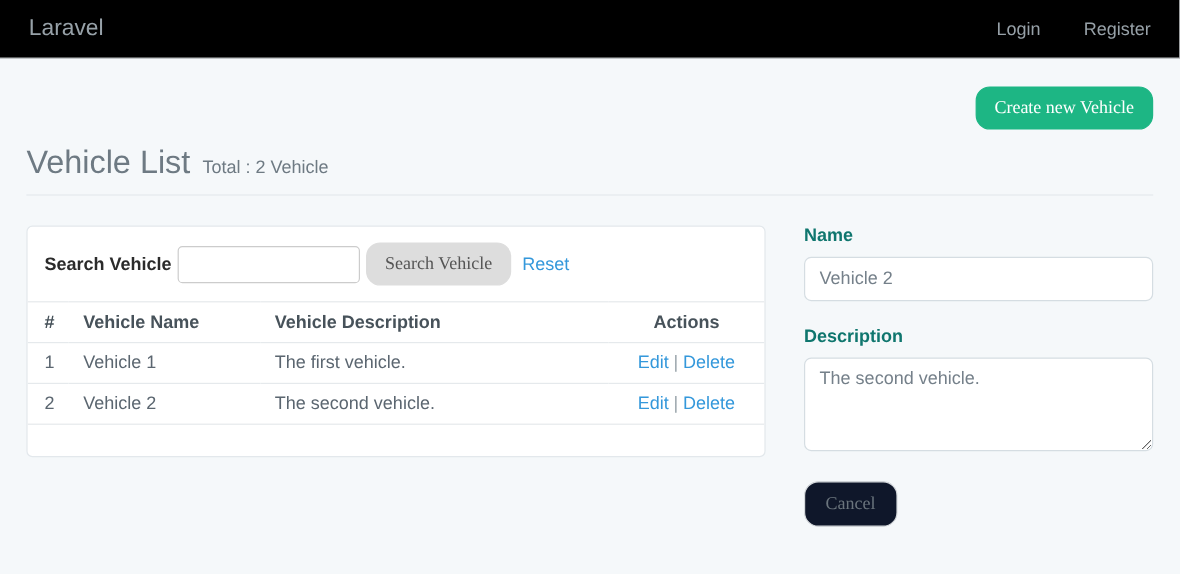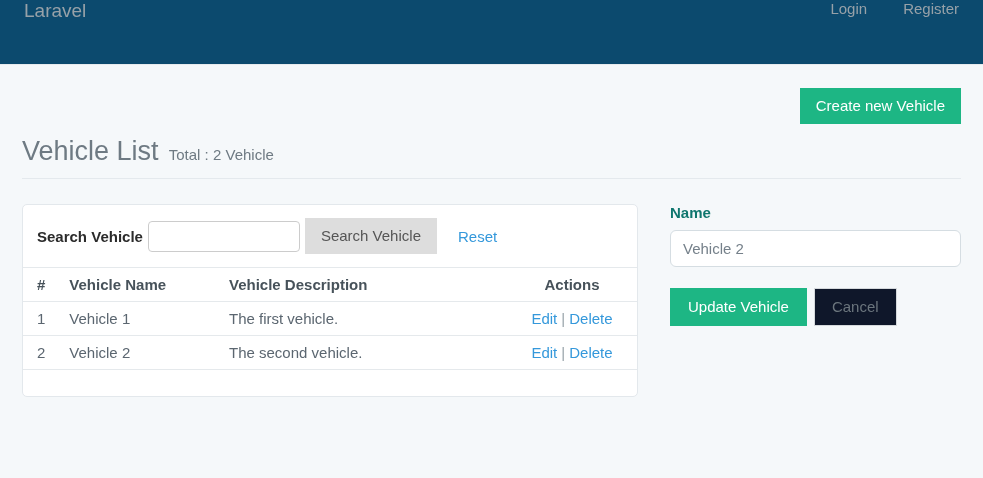--- a/index.html
+++ b/index.html
@@ -7,36 +7,36 @@
   body {
     width: 983px; height: 478px;
     background: #f5f8fa;
     font-family: "Liberation Sans", sans-serif;
     font-size: 15px;
     color: #5b6670;
     overflow: hidden;
   }
   
   .navbar {
-    height: 65px; background: #0c4a6e;
+    height: 49px; background: #000000;
     border-bottom: 1px solid #e7ebee;
-    display: flex; align-items: flex-start;
+    display: flex; align-items: center;
     padding: 0 24px;
   }
   .brand { color: #97a1a8; font-size: 19px; text-decoration: none; }
   .nav-links { margin-left: auto; display: flex; gap: 36px; }
   .nav-links a { color: #97a1a8; font-size: 15px; text-decoration: none; }
 
   
   .container { padding: 0 22px; }
   .top-actions { display: flex; justify-content: flex-end; padding-top: 23px; }
   .btn {
     display: inline-block; border: 1px solid transparent;
-    border-radius: 0; padding: 8px 15px; font-size: 15px;
-    font-family: Liberation Sans, sans-serif; cursor: pointer;
+    border-radius: 12px; padding: 8px 15px; font-size: 15px;
+    font-family: Liberation Serif, serif; cursor: pointer;
     line-height: 1.2;
   }
   .btn-green { background: #1db684; border-color: #1db684; color: #ffffff; }
   .btn-gray { background: #dddddd; border-color: #dddddd; color: #555555; }
   .btn-cancel { background: #0f172a; border-color: #d5d9dc; color: #6b757d; }
 
   .page-header { margin-top: 12px; }
   .page-title { display: inline; font-size: 27px; font-weight: 400; color: #6e7a83; margin: 0; }
   .page-subtitle { font-size: 15px; color: #6e7a83; margin-left: 6px; text-align: right; }
   hr.divider { border: 0; border-top: 1px solid #e4e9ed; margin: 11px 0 0 0; }
@@ -50,21 +50,21 @@
     border: 1px solid #e3e8ec; border-radius: 5px;
     overflow: hidden;
   }
   .search-row { display: flex; align-items: center; padding: 13px 14px; gap: 5px; }
   .search-label { font-weight: bold; color: #2b2b2b; white-space: nowrap; }
   .search-input {
     width: 152px; height: 31px; border: 1px solid #cccccc;
     border-radius: 4px; padding: 4px 8px; font-size: 15px;
     font-family: "Liberation Sans", sans-serif; color: #555;
   }
-  .reset-link { color: #3498db; text-decoration: none; margin-left: 16px; }
+  .reset-link { color: #3498db; text-decoration: none; margin-left: 4px; }
 
   table.vehicle-table { width: 100%; border-collapse: collapse; font-size: 15px; }
   .vehicle-table th, .vehicle-table td {
     border-top: 1px solid #e5e9ec;
     padding: 8px 12px; text-align: left; vertical-align: middle;
   }
   .vehicle-table th { color: #47525a; font-weight: bold; }
   .vehicle-table td { color: #5b6670; }
   .col-num { width: 30px; padding-left: 14px !important; }
   .col-desc { width: 290px; }
@@ -150,20 +150,23 @@
         </tbody>
       </table>
       <div class="panel-footer"></div>
     </div>
 
     <div class="form-col">
       <div class="form-group">
         <label class="form-label">Name</label>
         <input type="text" class="form-control" value="Vehicle 2" style="">
       </div>
+      <div class="form-group">
+        <label class="form-label">Description</label>
+        <textarea class="form-control" style="">The second vehicle.</textarea>
+      </div>
       <div class="form-buttons">
-        <button class="btn btn-green">Update Vehicle</button>
         <button class="btn btn-cancel">Cancel</button>
       </div>
     </div>
 
   </div>
 </div>
 
 </body></html>

